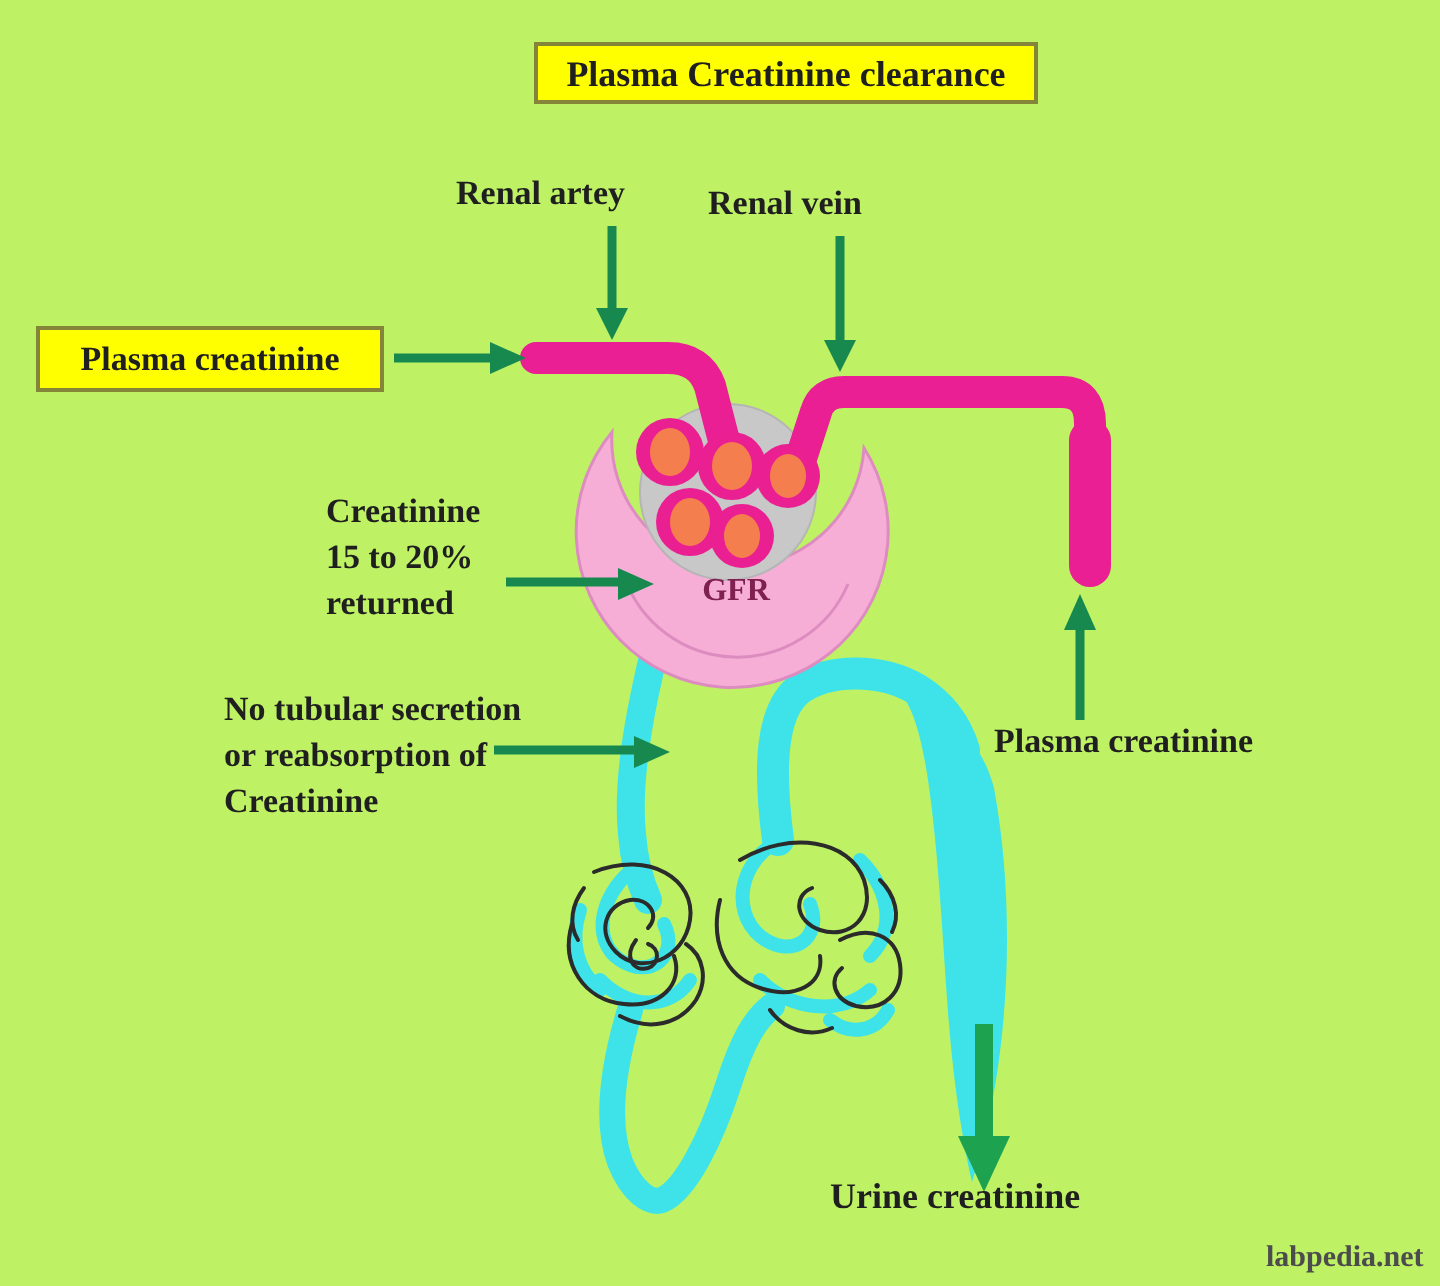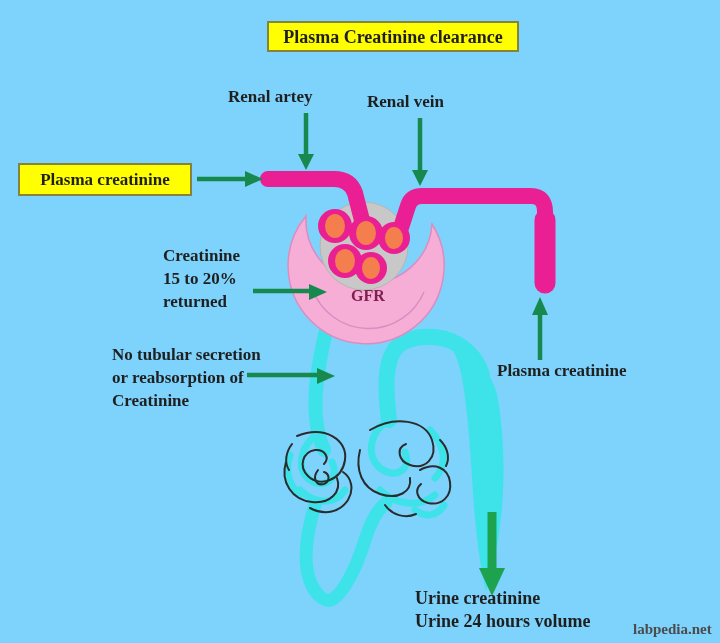--- a/index.html
+++ b/index.html
@@ -15,21 +15,21 @@
     --capillary-ring:#ea1f92;
     --capillary-center:#f57e4f;
     --tubule-cyan:#3ee3e9;
     --text-dark:#1f1f1f;
     --gfr-maroon:#7e2050;
     --watermark-gray:#4c4c4c;
     --tangle-ink:#2b2b2b;
   }
   html,body{margin:0;padding:0;background:#ffffff;}
   .stage{
-    position:relative;width:720px;height:643px;background:#7dd3fc;overflow:hidden;
+    position:relative;width:720px;height:643px;background:#bef264;overflow:hidden;
     font-family:"Liberation Serif",serif;font-weight:bold;color:var(--text-dark);
   }
   .art{position:absolute;left:0;top:0;}
   .label{position:absolute;white-space:nowrap;line-height:23px;font-size:17px;}
   .hl{
     background:var(--highlight-yellow);
     border:2px solid var(--highlight-border);
     padding:2px 10px;box-sizing:border-box;text-align:center;
   }
   .title-box{left:267px;top:21px;width:252px;height:31px;font-size:18px;line-height:24px;}
@@ -144,21 +144,21 @@
     <g class="arrow arrow-big">
       <line x1="492" y1="512" x2="492" y2="570"></line>
       <polygon points="492,596 479,568 505,568"></polygon>
     </g>
   </svg>
 
   <div class="label hl title-box">Plasma Creatinine clearance</div>
 
   <div class="label" style="left:228px;top:85px;text-align:center;">Renal artey</div>
 
-  <div class="label" style="left:367px;top:90px;">Renal vein</div>
+  <div class="label" style="left:354px;top:90px;">Renal vein</div>
 
 
   <div class="label hl" style="left:18px;top:163px;width:174px;height:33px;line-height:25px;">Plasma creatinine</div>
 
   <div class="label" style="left:163px;top:244px;">
     <span>Creatinine</span><br>
     <span>15 to 20%</span><br>
     <span>returned</span>
   </div>
 
@@ -167,18 +167,17 @@
   <div class="label" style="left:112px;top:343px;">
     <span>No tubular secretion</span><br>
     <span>or reabsorption of</span><br>
     <span>Creatinine</span>
   </div>
 
   <div class="label" style="left:497px;top:359px;">Plasma creatinine</div>
 
   <div class="label" style="left:415px;top:587px;font-size:18px;line-height:23px;">
     <span>Urine creatinine</span><br>
-    <span>Urine 24 hours volume</span>
   </div>
 
   <div class="label" style="left:633px;top:618px;font-size:15px;color:var(--watermark-gray);">labpedia.net</div>
 
 </div>
 
 </body></html>

